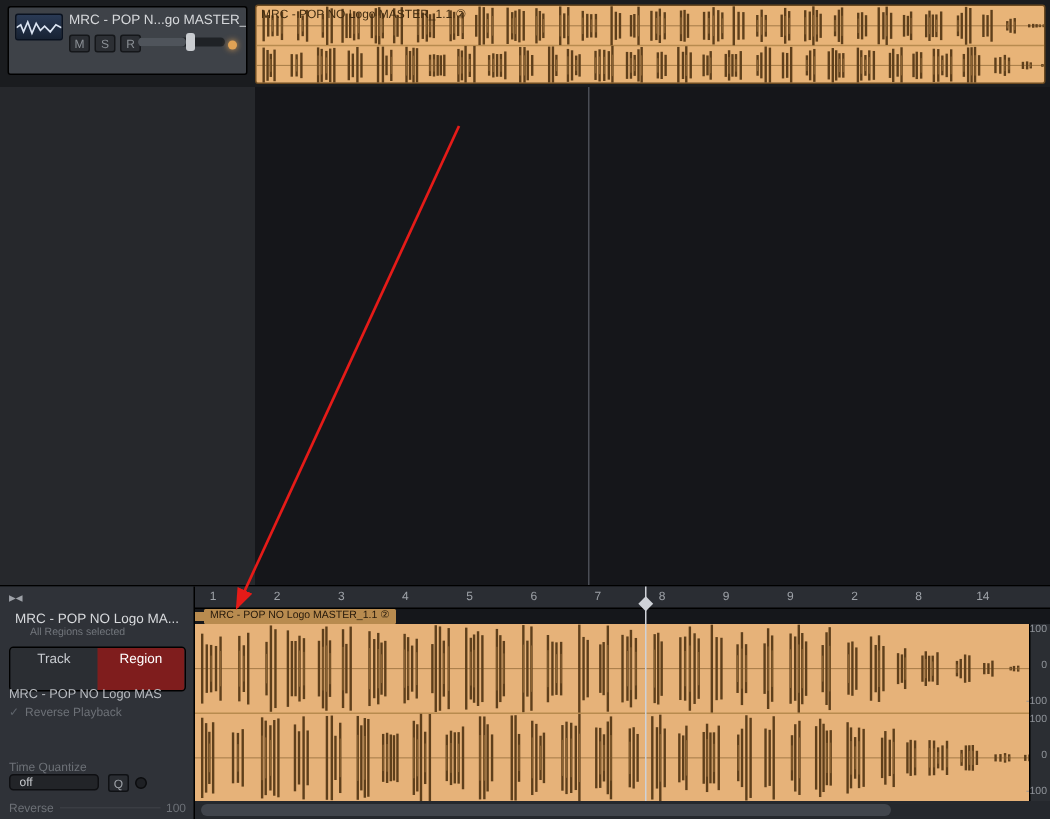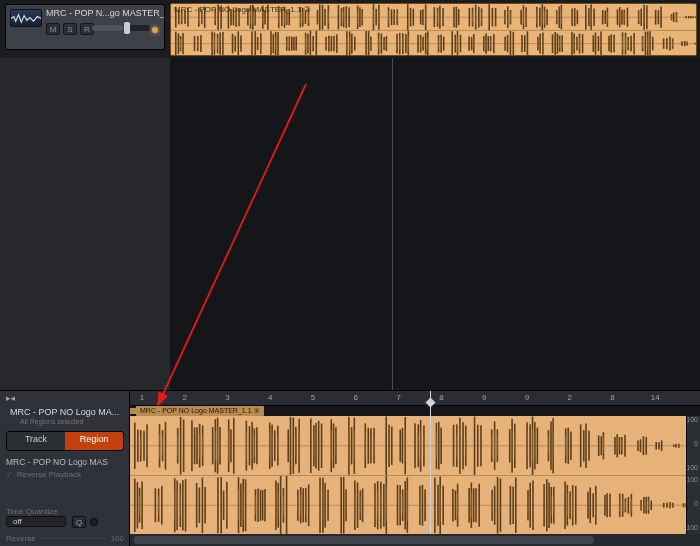--- a/index.html
+++ b/index.html
@@ -44,23 +44,23 @@
   .annotation {
     position:absolute; left:210px; top:69px; color:#e51b18; font-family: "Courier New", monospace; font-size:15px; font-weight:500;
   }
 
   
   .editor { position:absolute; left:0; right:0; bottom:0; height:156px; background:#1d2025; border-top:1px solid #000; }
   .ed-left { position:absolute; left:0; top:0; bottom:0; width:130px; background:#2f3238; border-right:1px solid #000; }
   .ed-toggle { position:absolute; left:6px; top:2px; font-size:9px; color:#9da1a7; }
   .ed-file { position:absolute; left:10px; top:16px; font-size:9px; color:#d8dadd; white-space:nowrap; overflow:hidden; width:118px; }
   .ed-sub  { position:absolute; left:20px; top:27px; font-size:7px; color:#72767c; }
-  .tabs { position:absolute; left:6px; top:40px; display:flex; width:118px; height:20px; border:1px solid #000; border-radius:3px; overflow:hidden; }
+  .tabs { position:absolute; left:6px; top:40px; display:flex; width:118px; height:30px; border:1px solid #000; border-radius:3px; overflow:hidden; }
   .tab { flex:1; text-align:center; line-height:14px; font-size:9px; color:#c8cbd0; background:#2b2e33; }
-  .tab.active { background:#c2410c; color:#fff; }
+  .tab.active { background:#7f1d1d; color:#fff; }
   .ed-group { position:absolute; left:6px; width:118px; }
   .ed-lbl { font-size:9px; color:#b9bcc1; }
   .ed-small { font-size:8px; color:#6d7177; }
   .ed-row { display:flex; justify-content:space-between; align-items:center; margin-top:3px; }
   .ed-pill { background:#222428; border:1px solid #0e0f12; border-radius:3px; height:11px; line-height:10px; padding:0 16px 0 6px; font-size:8px; color:#c7c9cd; text-align:left; }
   .q-pill { position:absolute; left:6px; top:125px; width:60px; }
   .q-btn  { position:absolute; left:72px; top:125px; width:14px;height:12px;background:#2a2d32;border:1px solid #0f1114;border-radius:2px; font-size:8px; color:#9ea2a8; display:flex;align-items:center;justify-content:center;}
   .q-dot  { position:absolute; left:90px; top:127px; width:8px;height:8px;border-radius:50%;background:#1e2024;border:1px solid #0b0c0e;}
 
   

